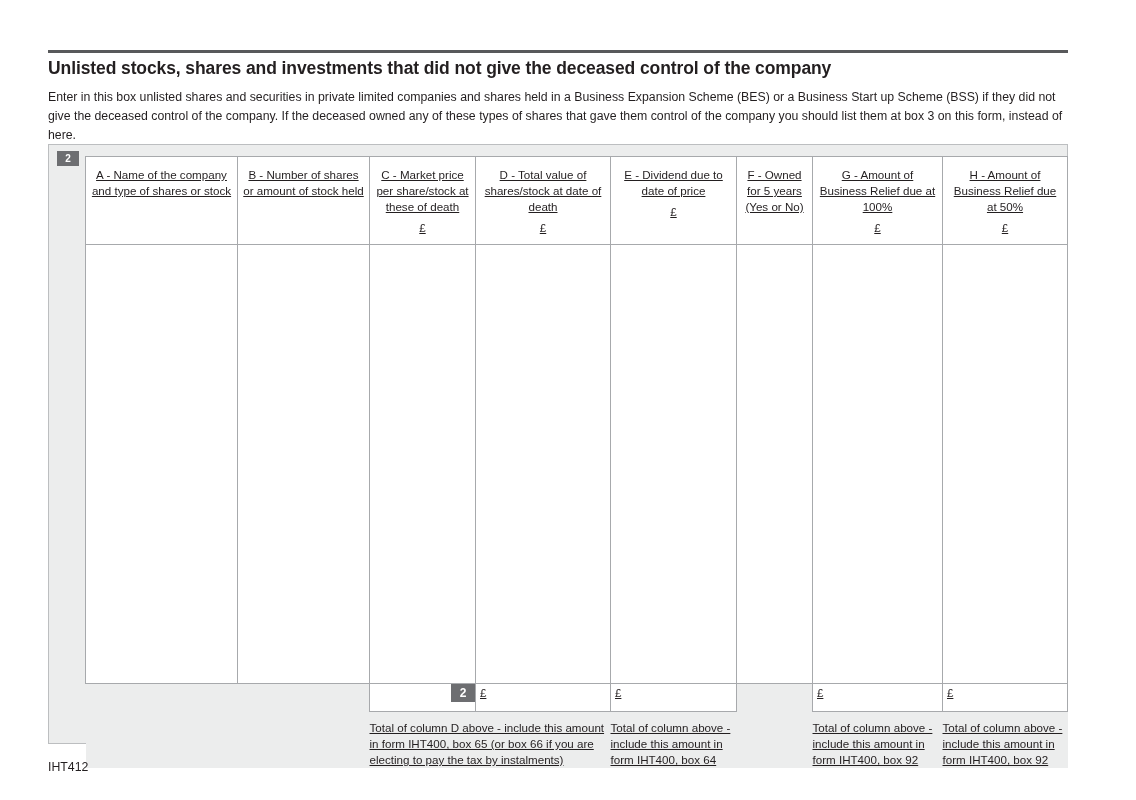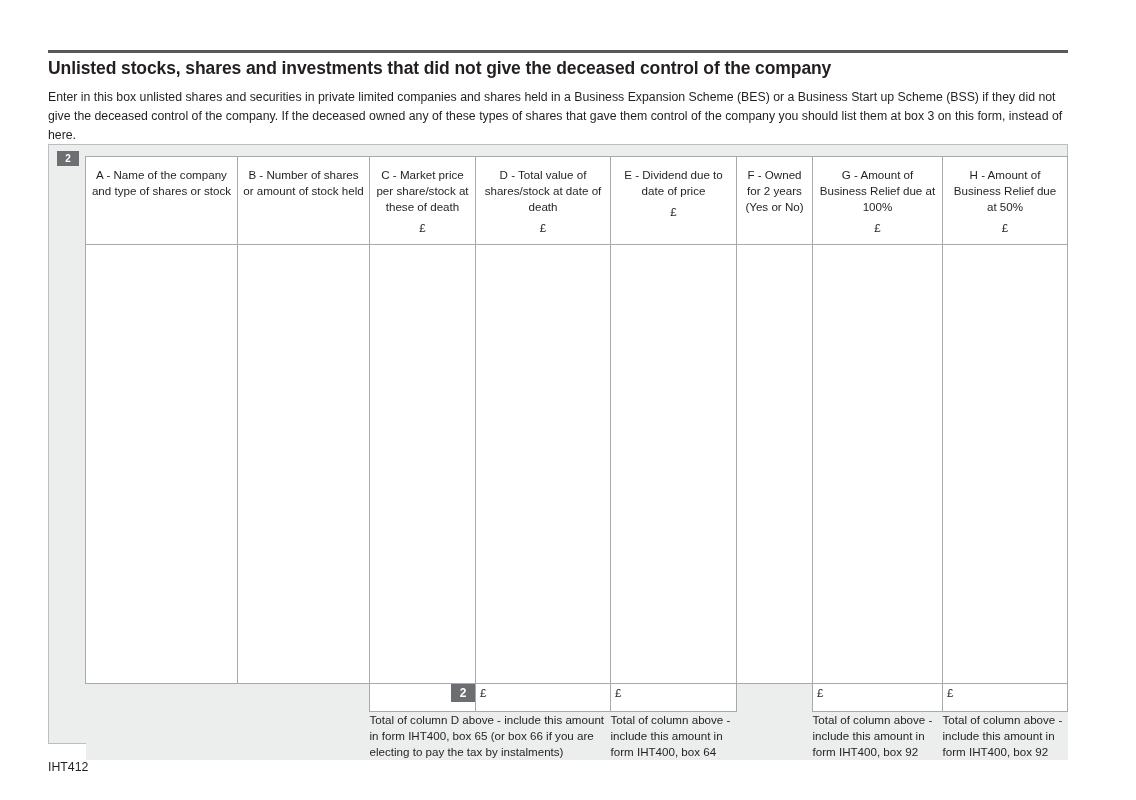--- a/index.html
+++ b/index.html
@@ -79,20 +79,21 @@
     top: 11px;
     width: 982px;
     border-collapse: collapse;
     table-layout: fixed;
   }
   .grid th, .grid td {
     border: 1px solid #a7a9ac;
     background: #ffffff;
     vertical-align: top;
     padding: 0;
+    text-decoration: underline;
   }
   .grid th {
     font-weight: normal;
     font-size: 11.6px;
     line-height: 16px;
     text-align: center;
     padding: 10px 5px 8px 5px;
     height: 62px;
     vertical-align: top;
   }
@@ -109,21 +110,21 @@
   }
   .grid td.total-blank {
     background: #eceded;
     border: none;
   }
   .grid td.total-label-cell {
     background: #eceded;
     border: none;
     font-size: 11.6px;
     line-height: 16px;
-    padding: 0 4px 0 0;
+    padding: 8px 4px 0 0;
     vertical-align: top;
     color: #231f20;
   }
   .total-tag {
     display: inline-block;
     background: #6d6e71;
     color: #ffffff;
     font-size: 12px;
     font-weight: bold;
     width: 24px;
@@ -208,21 +209,21 @@
           </th>
           <th>
             <span>D - Total value of shares/stock at date of death</span>
             <span class="col-head-sym">£</span>
           </th>
           <th>
             <span>E - Dividend due to date of price</span>
             <span class="col-head-sym">£</span>
           </th>
           <th>
-            <span>F - Owned for 2 years (Yes or No)</span>
+            <span>F - Owned for 5 years (Yes or No)</span>
             <span class="col-head-sym"></span>
           </th>
           <th>
             <span>G - Amount of Business Relief due at 100%</span>
             <span class="col-head-sym">£</span>
           </th>
           <th>
             <span>H - Amount of Business Relief due at 50%</span>
             <span class="col-head-sym">£</span>
           </th>

